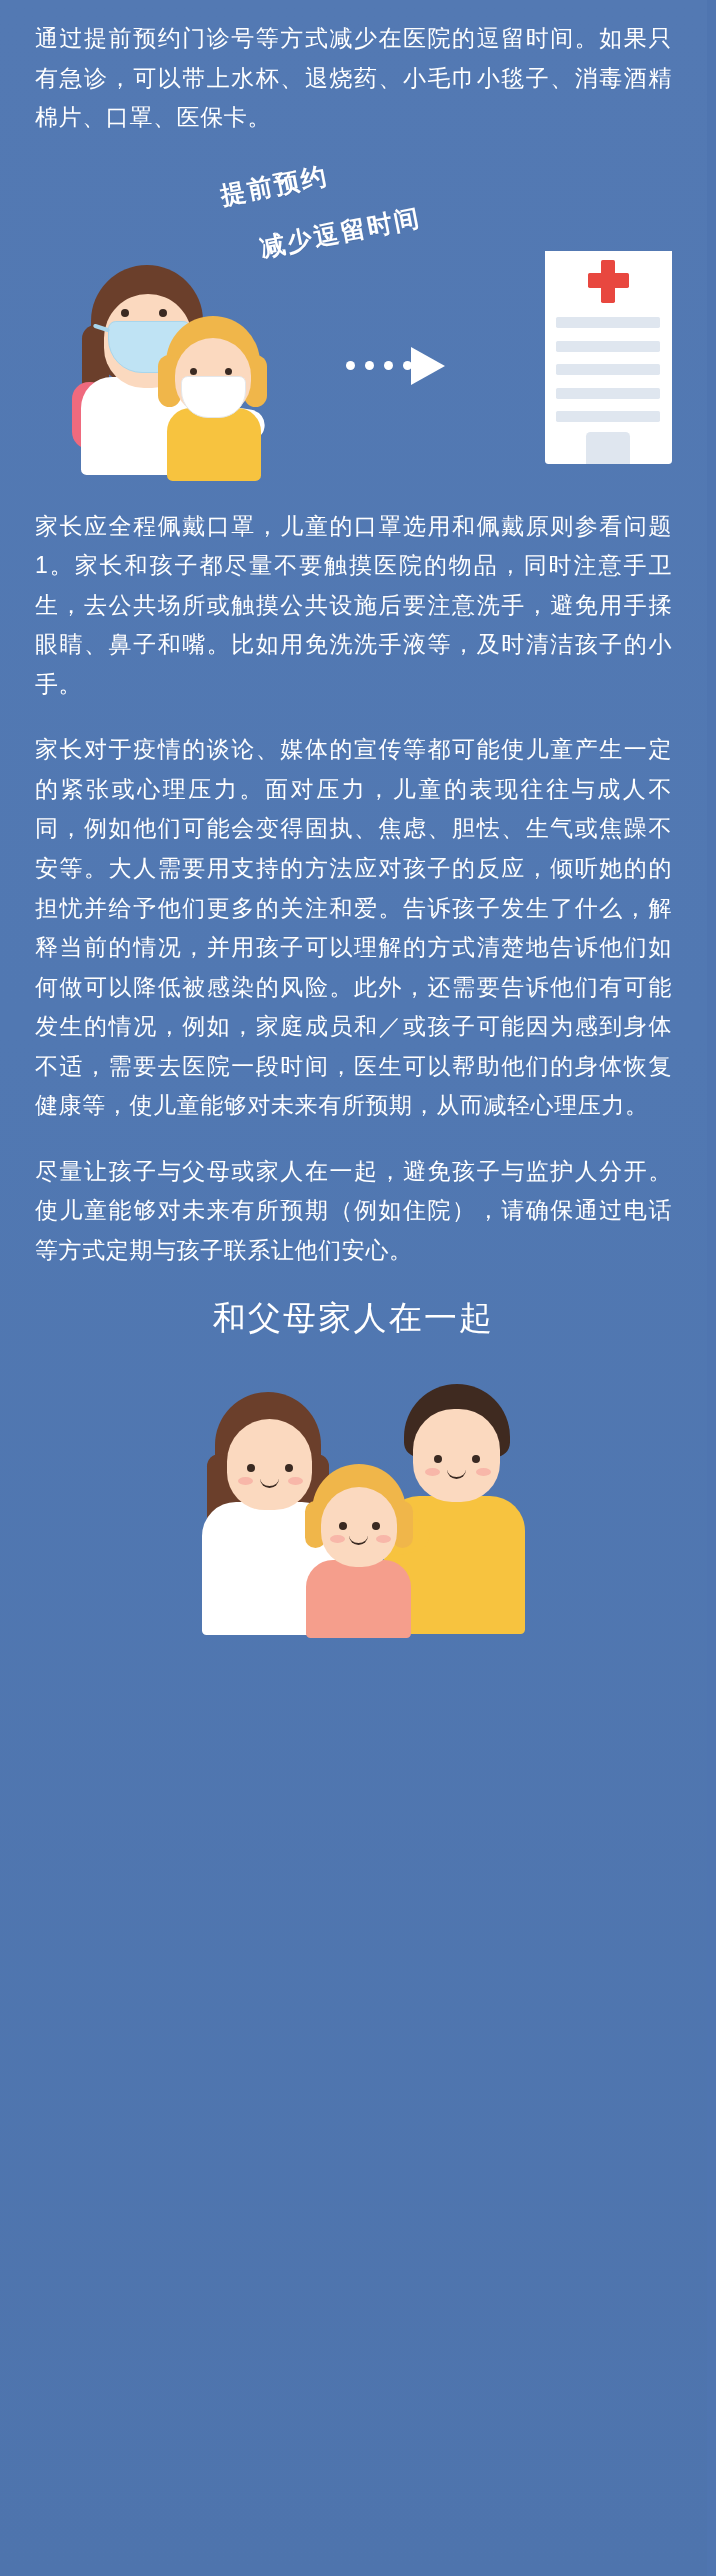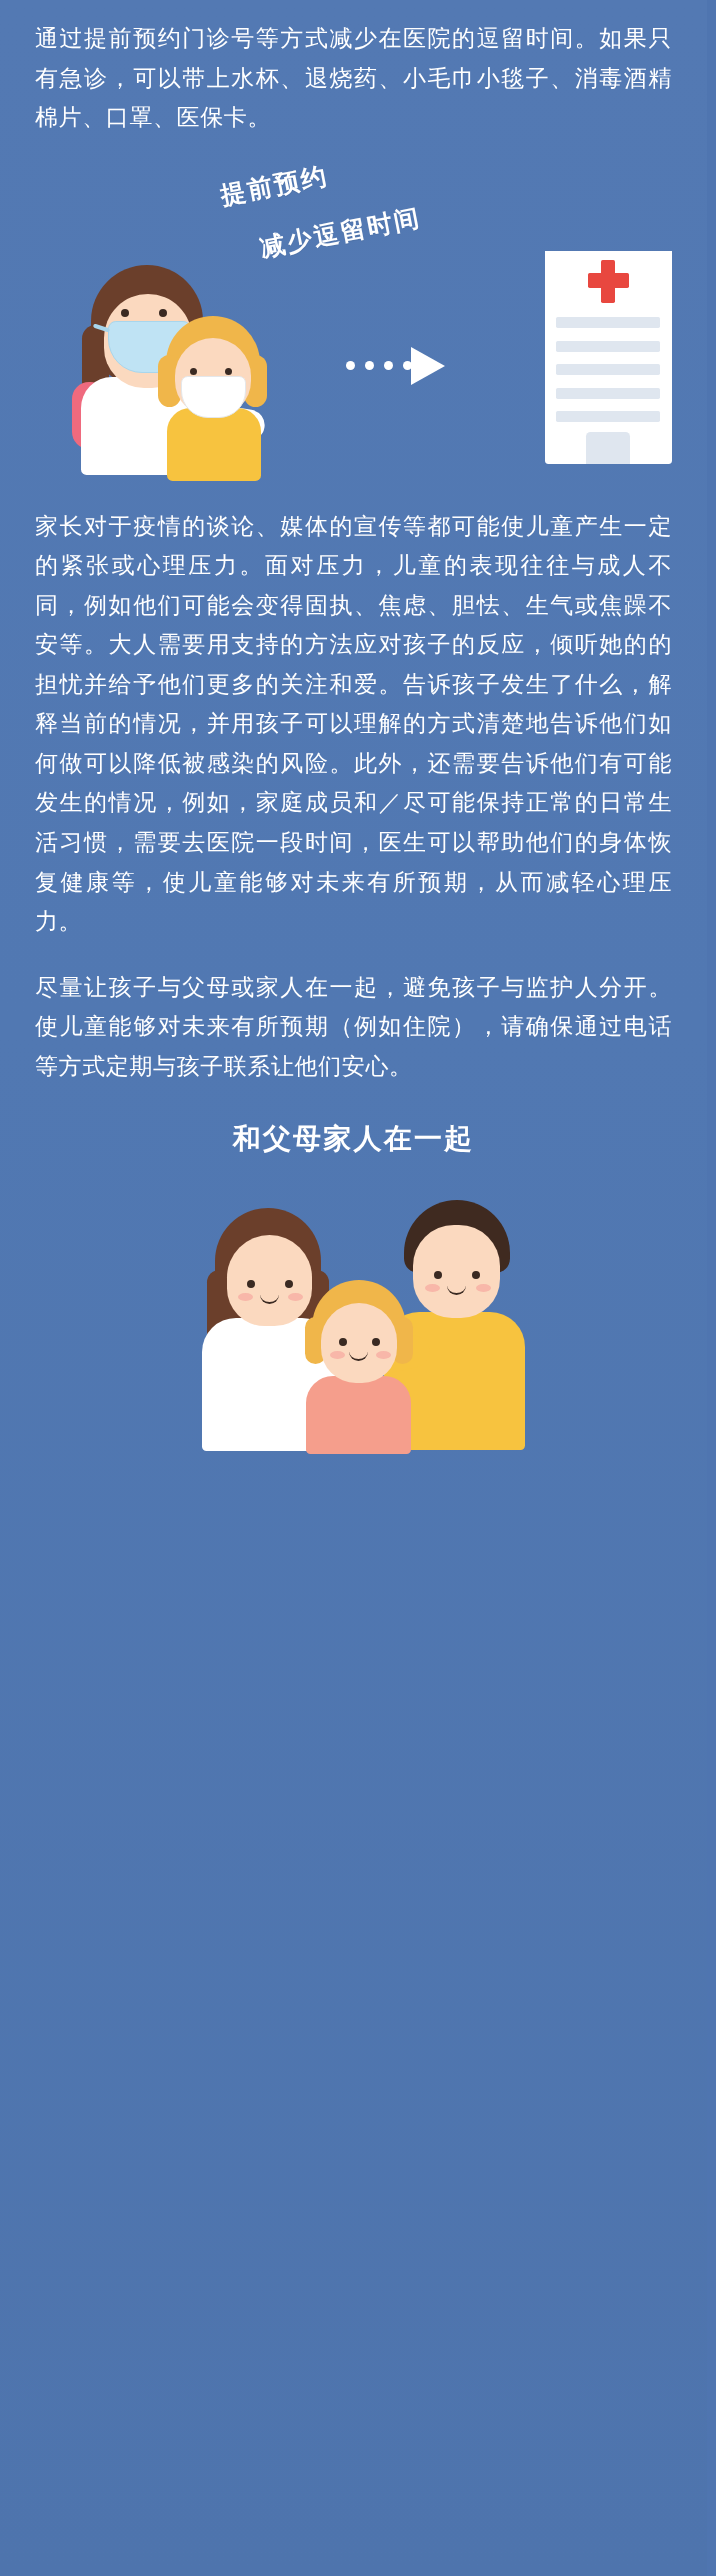--- a/index.html
+++ b/index.html
@@ -172,24 +172,24 @@
   
   .illus2 {
     margin: 22.4px 35px 22.4px 35px;
     position: relative;
     height: 347px;
   }
   .title2 {
     position: absolute;
     left: 50%;
     transform: translateX(-50%);
-    top: 8px;
+    top: 0;
     color: #ffffff;
-    font-weight: bold;
-    font-size: 28px;
+    font-weight: normal;
+    font-size: 33px;
     letter-spacing: 2.2px;
     white-space: nowrap;
   }
   .scene2 {
     position: absolute; left: 0; top: 62px; width: 648px; height: 280px;
   }
   .fam { position: absolute; }
   
   .f-mom { left: 140px; top: 34px; width: 185px; height: 241px; }
   .f-mom .hair{
@@ -287,23 +287,24 @@
         <div class="hfloor" style="top:113px;"></div>
         <div class="hfloor" style="top:137px;"></div>
         <div class="hfloor" style="top:160px;"></div>
         <div class="door"></div>
       </div>
 
     </div>
   </div>
 
 
-
-
-  <p class="para">家长对于疫情的谈论、媒体的宣传等都可能使儿童产生一定的紧张或心理压力。面对压力，儿童的表现往往与成人不同，例如他们可能会变得固执、焦虑、胆怯、生气或焦躁不安等。大人需要用支持的方法应对孩子的反应，倾听她的的担忧并给予他们更多的关注和爱。告诉孩子发生了什么，解释当前的情况，并用孩子可以理解的方式清楚地告诉他们如何做可以降低被感染的风险。此外，还需要告诉他们有可能发生的情况，例如，家庭成员和／尽可能保持正常的日常生活习惯，需要去医院一段时间，医生可以帮助他们的身体恢复健康等，使儿童能够对未来有所预期，从而减轻心理压力。</p>
+  <p class="para">家长应全程佩戴口罩，儿童的口罩选用和佩戴原则参看问题 1。家长和孩子都尽量不要触摸医院的物品，同时注意手卫生，去公共场所或触摸公共设施后要注意洗手，避免用手揉眼睛、鼻子和嘴。比如用免洗洗手液等，及时清洁孩子的小手。</p>
+
+
+  <p class="para">家长对于疫情的谈论、媒体的宣传等都可能使儿童产生一定的紧张或心理压力。面对压力，儿童的表现往往与成人不同，例如他们可能会变得固执、焦虑、胆怯、生气或焦躁不安等。大人需要用支持的方法应对孩子的反应，倾听她的的担忧并给予他们更多的关注和爱。告诉孩子发生了什么，解释当前的情况，并用孩子可以理解的方式清楚地告诉他们如何做可以降低被感染的风险。此外，还需要告诉他们有可能发生的情况，例如，家庭成员和／或孩子可能因为感到身体不适，需要去医院一段时间，医生可以帮助他们的身体恢复健康等，使儿童能够对未来有所预期，从而减轻心理压力。</p>
 
   <p class="para">尽量让孩子与父母或家人在一起，避免孩子与监护人分开。使儿童能够对未来有所预期（例如住院），请确保通过电话等方式定期与孩子联系让他们安心。</p>
 
   <div class="illus2">
     <div class="title2">和父母家人在一起</div>
 
     <div class="scene2">
 
       <div class="fam f-mom">
         <div class="hair"></div>

